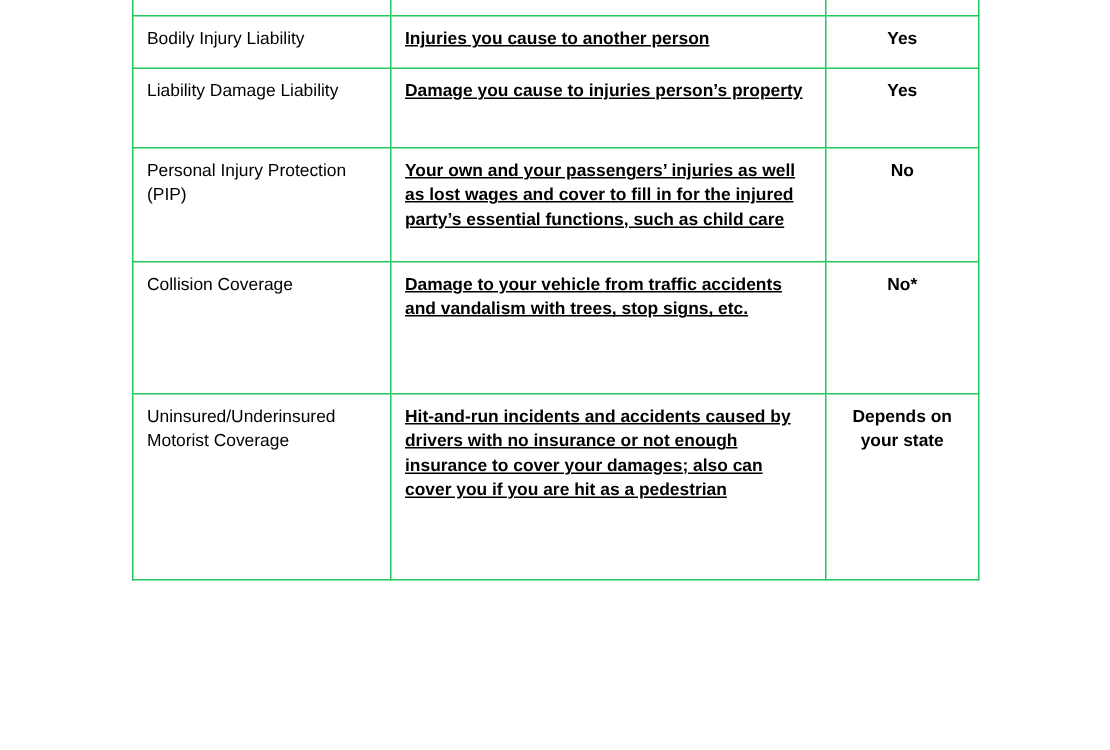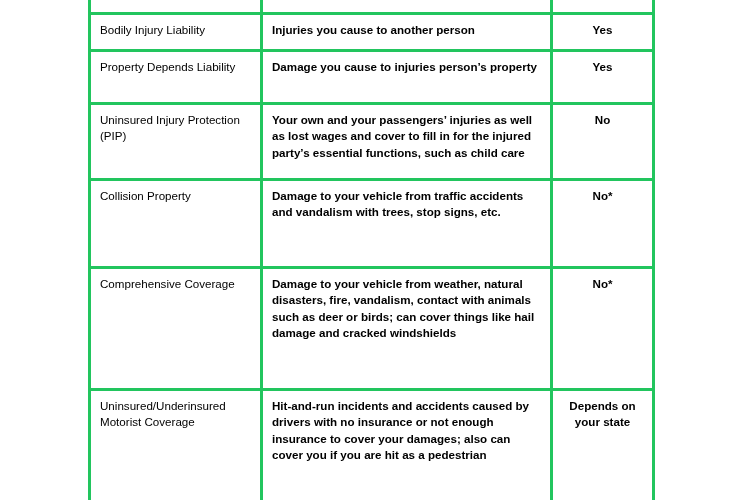--- a/index.html
+++ b/index.html
@@ -23,35 +23,36 @@
   }
   table.coverage-table {
     position: absolute;
     left: 88px;
     top: -24px;
     width: 564px;
     border-collapse: collapse;
     table-layout: fixed;
   }
   table.coverage-table td {
-    border: 3px solid #22c55e;
+    border: 1px solid #22c55e;
     vertical-align: top;
     padding: 7px 9px 10px 9px;
     font-size: 11.6px;
     line-height: 1.42;
   }
   col.c-type { width: 172px; }
   col.c-desc { width: 290px; }
   col.c-status { width: 102px; }
 
   td.cell-type {
     font-weight: normal;
   }
   td.cell-desc {
     font-weight: bold;
+    text-decoration: underline;
   }
   td.cell-status {
     font-weight: bold;
     text-align: center;
     vertical-align: middle;
     margin-left: 48px;
   }
   .header-row td {
     font-weight: bold;
     text-align: center;
@@ -79,37 +80,32 @@
         <td class="cell-type">Coverage Type</td>
         <td class="cell-desc">What It Covers</td>
         <td class="cell-status">Status</td>
       </tr>
       <tr style="height:32px;">
         <td class="cell-type">Bodily Injury Liability</td>
         <td class="cell-desc">Injuries you cause to another person</td>
         <td class="cell-status">Yes</td>
       </tr>
       <tr style="height:53px;">
-        <td class="cell-type">Property Depends Liability</td>
+        <td class="cell-type">Liability Damage Liability</td>
         <td class="cell-desc">Damage you cause to injuries person’s property</td>
         <td class="cell-status">Yes</td>
       </tr>
       <tr style="height:76px;">
-        <td class="cell-type">Uninsured Injury Protection (PIP)</td>
+        <td class="cell-type">Personal Injury Protection (PIP)</td>
         <td class="cell-desc">Your own and your passengers’ injuries as well as lost wages and cover to fill in for the injured party’s essential functions, such as child care</td>
         <td class="cell-status">No</td>
       </tr>
       <tr style="height:88px;">
-        <td class="cell-type">Collision Property</td>
+        <td class="cell-type">Collision Coverage</td>
         <td class="cell-desc">Damage to your vehicle from traffic accidents and vandalism with trees, stop signs, etc.</td>
-        <td class="cell-status">No*</td>
-      </tr>
-      <tr style="height:122px;">
-        <td class="cell-type">Comprehensive Coverage</td>
-        <td class="cell-desc">Damage to your vehicle from weather, natural disasters, fire, vandalism, contact with animals such as deer or birds; can cover things like hail damage and cracked windshields</td>
         <td class="cell-status">No*</td>
       </tr>
       <tr style="height:124px;">
         <td class="cell-type">Uninsured/Underinsured Motorist Coverage</td>
         <td class="cell-desc">Hit-and-run incidents and accidents caused by drivers with no insurance or not enough insurance to cover your damages; also can cover you if you are hit as a pedestrian</td>
         <td class="cell-status">Depends on your state</td>
       </tr>
     </tbody>
   </table>
 </div>

